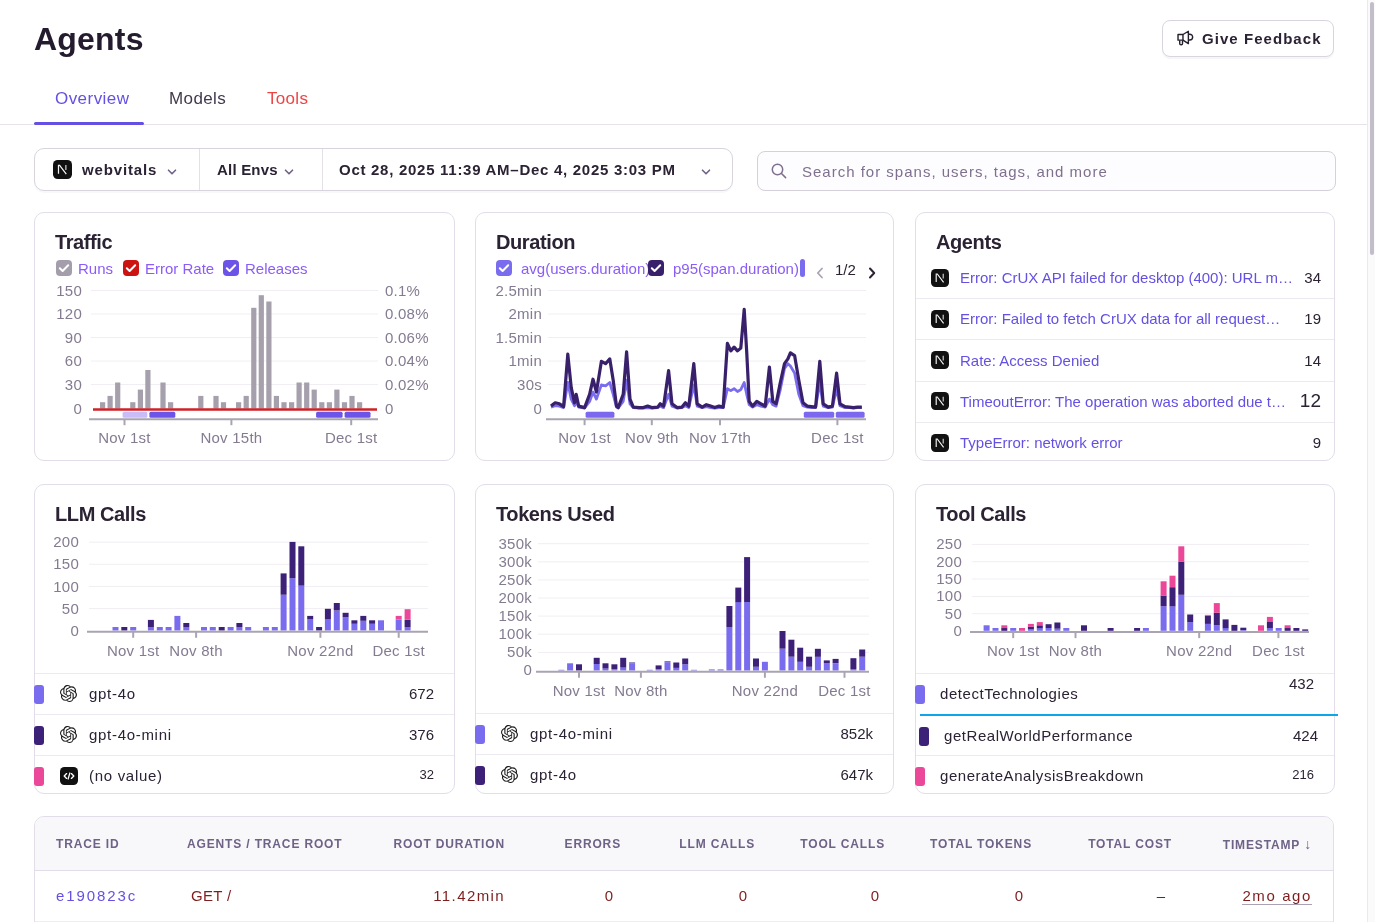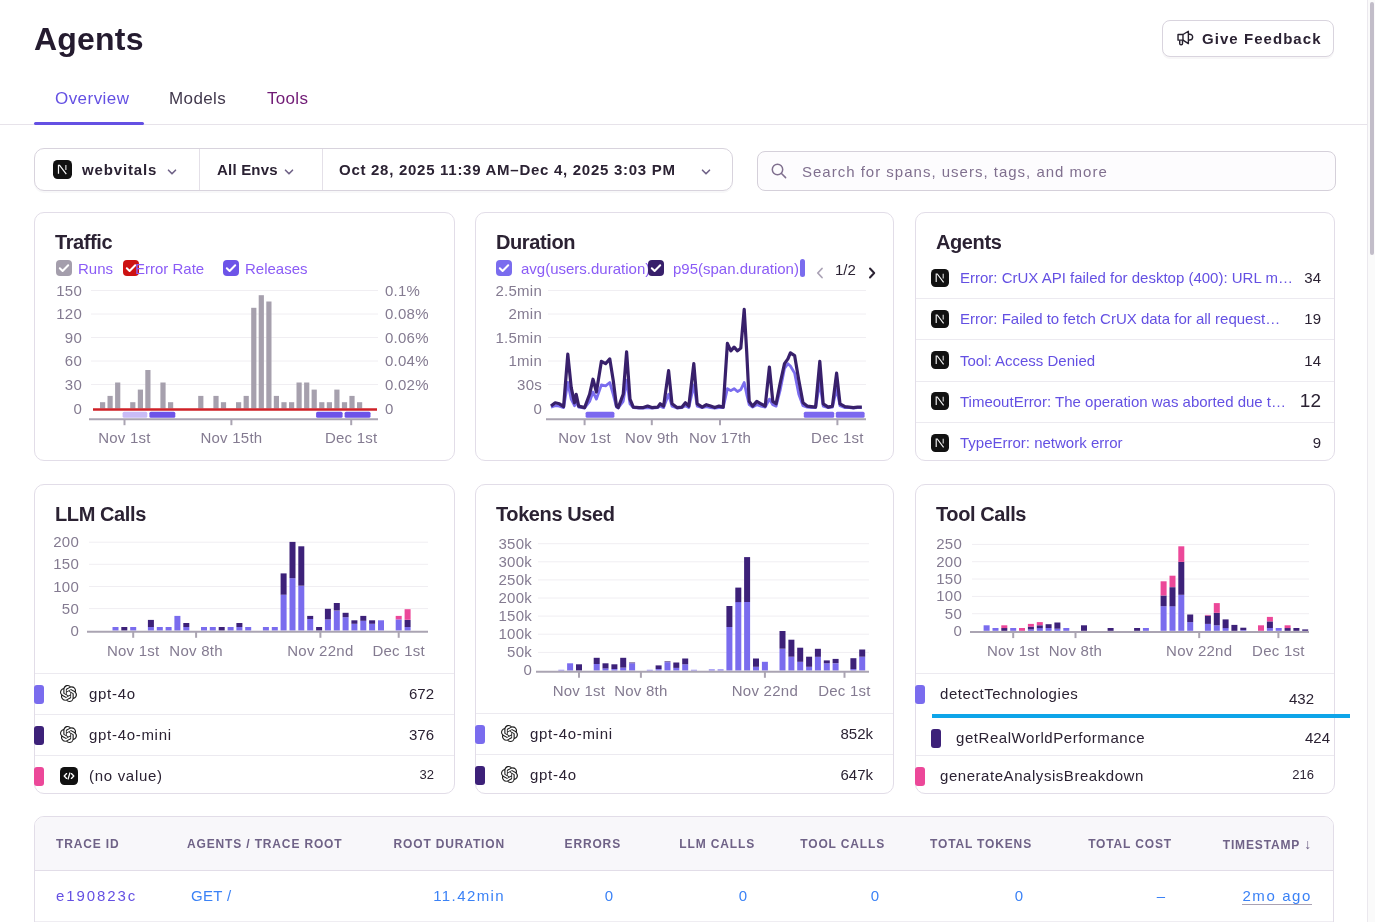--- a/index.html
+++ b/index.html
@@ -3,37 +3,37 @@
 *{margin:0;padding:0;box-sizing:border-box}
 html,body{width:1375px;height:922px;overflow:hidden;background:#fff;
   font-family:"Liberation Sans",sans-serif;color:#2b2233;}
 .abs{position:absolute}
 .card{position:absolute;background:#fff;border:1px solid #e2dde8;border-radius:10px}
 .ctitle{position:absolute;left:20px;top:18px;font-size:20px;font-weight:700;color:#2b2233;letter-spacing:-0.4px}
 .cklabel{position:absolute;font-size:15px;color:#8b5cf6}
 .chip{position:absolute;left:-1px;width:10px;height:19px;border-radius:3px}
 .ilink{color:#6450e3;font-size:15px;white-space:nowrap;overflow:hidden;text-overflow:ellipsis}
 .th{position:absolute;top:0;height:54px;line-height:54px;font-size:12px;font-weight:700;color:#6f6287;letter-spacing:0.85px;white-space:nowrap}
-.td{position:absolute;top:54px;height:50px;line-height:50px;font-size:15px;color:#3b82f6;white-space:nowrap}
+.td{position:absolute;top:54px;height:50px;line-height:50px;font-size:15px;color:#7f1d1d;white-space:nowrap}
 </style></head><body>
 <div style="position:relative;width:1375px;height:922px">
     <div class="abs" style="left:34px;top:21px;font-size:32px;font-weight:700;color:#241b2f;letter-spacing:0.2px">Agents</div>
     <div class="abs" style="left:1162px;top:20px;width:172px;height:37px;border:1px solid #d9d4de;border-radius:8px;background:#fff;box-shadow:0 2px 0 rgba(43,34,51,0.04)"></div>
     <div class="abs" style="left:1176px;top:29px"><svg width="18" height="18" viewBox="0 0 16 16">
         <g fill="none" stroke="#26202e" stroke-width="1.25" stroke-linejoin="round">
           <path d="M1.8 4.9h4.4L11 2v11L6.2 9.9H1.8z"></path>
           <path d="M6.2 4.9v5"></path>
           <path d="M11 4.6h1.2a2.3 2.3 0 0 1 0 5.2H11"></path>
           <path d="M3.3 9.9v3a1.1 1.1 0 0 0 1.1 1.1h.3a1.1 1.1 0 0 0 1.1-1.1v-3"></path>
         </g>
       </svg></div>
     <div class="abs" style="left:1202px;top:30px;font-size:15px;font-weight:700;color:#2b2233;letter-spacing:1.05px">Give Feedback</div>
     <div class="abs" style="left:55px;top:89px;font-size:17px;letter-spacing:0.45px;color:#6450e3">Overview</div>
     <div class="abs" style="left:169px;top:89px;font-size:17px;letter-spacing:0.4px;color:#42394d">Models</div>
-    <div class="abs" style="left:267px;top:89px;font-size:17px;letter-spacing:0.3px;color:#701a75">Tools</div>
+    <div class="abs" style="left:267px;top:89px;font-size:17px;letter-spacing:0.3px;color:#ef4444">Tools</div>
     <div class="abs" style="left:0;top:124px;width:1375px;height:1px;background:#e7e3ea"></div>
     <div class="abs" style="left:34px;top:122px;width:110px;height:3px;background:#6450e3;border-radius:2px"></div>
     <div class="abs" style="left:34px;top:148px;width:699px;height:43px;border:1px solid #d8d3dd;border-radius:10px;background:#fff;box-shadow:0 2px 0 rgba(43,34,51,0.03)"></div>
     <div class="abs" style="left:199px;top:149px;width:1px;height:41px;background:#e4e0e8"></div>
     <div class="abs" style="left:322px;top:149px;width:1px;height:41px;background:#e4e0e8"></div>
     <div class="abs" style="left:53px;top:160px"><svg width="19" height="19" viewBox="0 0 18 18">
         <rect width="18" height="18" rx="4.4" fill="#111111"></rect>
         <path d="M5.2 13V5h1.1l6.3 8.3" fill="none" stroke="#f5f5f5" stroke-width="1.15"></path>
         <path d="M12.2 4.8v4.6" stroke="#dddddd" stroke-width="1.1"></path>
       </svg></div>
@@ -116,21 +116,21 @@
         <text x="316.2" y="230" text-anchor="middle" font-size="15" fill="#847b91" font-weight="400" letter-spacing="0.25">Dec 1st</text>
       </svg>
       <div class="ctitle">Traffic</div>
       <div style="position:absolute;left:21px;top:47px;width:16px;height:16px;background:#a49eac;border-radius:4px"><svg width="16" height="16" viewBox="0 0 16 16">
           <path d="M3.8 8.3 6.6 11 12.2 5.2" fill="none" stroke="#fff" stroke-width="2" stroke-linecap="round" stroke-linejoin="round"></path>
         </svg></div>
       <div class="cklabel" style="left:43px;top:47px">Runs</div>
       <div style="position:absolute;left:88px;top:47px;width:16px;height:16px;background:#cd1212;border-radius:4px"><svg width="16" height="16" viewBox="0 0 16 16">
           <path d="M3.8 8.3 6.6 11 12.2 5.2" fill="none" stroke="#fff" stroke-width="2" stroke-linecap="round" stroke-linejoin="round"></path>
         </svg></div>
-      <div class="cklabel" style="left:100px;top:47px">Error Rate</div>
+      <div class="cklabel" style="left:110px;top:47px">Error Rate</div>
       <div style="position:absolute;left:188px;top:47px;width:16px;height:16px;background:#6d54e8;border-radius:4px"><svg width="16" height="16" viewBox="0 0 16 16">
           <path d="M3.8 8.3 6.6 11 12.2 5.2" fill="none" stroke="#fff" stroke-width="2" stroke-linecap="round" stroke-linejoin="round"></path>
         </svg></div>
       <div class="cklabel" style="left:210px;top:47px">Releases</div>
     </div>
     <div class="card" style="left:475px;top:212px;width:419px;height:249px">
       <svg width="419" height="249" viewBox="0 0 419 249" style="position:absolute;left:0;top:0">
         <line x1="72" y1="77.5" x2="390" y2="77.5" stroke="#f0eef2" stroke-width="1"></line>
         <text x="66" y="82.5" text-anchor="end" font-size="15" fill="#847b91" font-weight="400" letter-spacing="0.25">2.5min</text>
         <line x1="72" y1="101" x2="390" y2="101" stroke="#f0eef2" stroke-width="1"></line>
@@ -202,21 +202,21 @@
       </div>
       <div class="abs" style="left:0;top:126.3px;width:418px;height:1px;background:#eceaf0"></div>
       <div class="abs" style="left:15px;top:126.6px;width:390px;height:41px;display:flex;align-items:center">
         <span style="flex:0 0 auto;display:flex">
           <svg width="18" height="18" viewBox="0 0 18 18">
             <rect width="18" height="18" rx="4.4" fill="#111111"></rect>
             <path d="M5.2 13V5h1.1l6.3 8.3" fill="none" stroke="#f5f5f5" stroke-width="1.15"></path>
             <path d="M12.2 4.8v4.6" stroke="#dddddd" stroke-width="1.1"></path>
           </svg>
         </span>
-        <span class="ilink" style="margin-left:11px;flex:1 1 auto">Tool: Access Denied</span>
+        <span class="ilink" style="margin-left:11px;flex:1 1 auto">Rate: Access Denied</span>
         <span style="flex:0 0 auto;font-size:15px;margin-left:8px">14</span>
       </div>
       <div class="abs" style="left:0;top:167.6px;width:418px;height:1px;background:#eceaf0"></div>
       <div class="abs" style="left:15px;top:167.89999999999998px;width:390px;height:41px;display:flex;align-items:center">
         <span style="flex:0 0 auto;display:flex">
           <svg width="18" height="18" viewBox="0 0 18 18">
             <rect width="18" height="18" rx="4.4" fill="#111111"></rect>
             <path d="M5.2 13V5h1.1l6.3 8.3" fill="none" stroke="#f5f5f5" stroke-width="1.15"></path>
             <path d="M12.2 4.8v4.6" stroke="#dddddd" stroke-width="1.1"></path>
           </svg>
@@ -511,23 +511,23 @@
         <line x1="362.4" y1="147.1" x2="362.4" y2="153.1" stroke="#aaa4b2" stroke-width="2"></line>
         <text x="97.2" y="171.3" text-anchor="middle" font-size="15" fill="#847b91" font-weight="400" letter-spacing="0.25">Nov 1st</text>
         <text x="159.5" y="171.3" text-anchor="middle" font-size="15" fill="#847b91" font-weight="400" letter-spacing="0.25">Nov 8th</text>
         <text x="283.2" y="171.3" text-anchor="middle" font-size="15" fill="#847b91" font-weight="400" letter-spacing="0.25">Nov 22nd</text>
         <text x="362.4" y="171.3" text-anchor="middle" font-size="15" fill="#847b91" font-weight="400" letter-spacing="0.25">Dec 1st</text>
       </svg>
       <div class="ctitle">Tool Calls</div>
       <div class="abs" style="left:0;top:188px;width:418px;height:41px;border-top:1px solid #eceaf0">
         <div class="chip" style="top:11px;background:#7a6cee"></div>
         <span style="position:absolute;left:24px;top:11px;font-size:15px;letter-spacing:0.55px">detectTechnologies</span>
-        <span style="position:absolute;right:20px;top:16px;font-size:15px">432</span>
-      </div>
-      <div class="abs" style="left:16px;top:229px;width:418px;height:41px;border-top:4px solid #0ea5e9">
+        <span style="position:absolute;right:20px;top:1px;font-size:15px">432</span>
+      </div>
+      <div class="abs" style="left:4px;top:229px;width:418px;height:41px;border-top:2px solid #0ea5e9">
         <div class="chip" style="top:11px;background:#3d2179"></div>
         <span style="position:absolute;left:24px;top:11px;font-size:15px;letter-spacing:0.55px">getRealWorldPerformance</span>
         <span style="position:absolute;right:20px;top:11px;font-size:15px">424</span>
       </div>
       <div class="abs" style="left:0;top:270px;width:418px;height:41px;border-top:1px solid #eceaf0">
         <div class="chip" style="top:11px;background:#ec4899"></div>
         <span style="position:absolute;left:24px;top:11px;font-size:15px;letter-spacing:0.55px">generateAnalysisBreakdown</span>
         <span style="position:absolute;right:20px;top:11px;font-size:13px">216</span>
       </div>
     </div>

